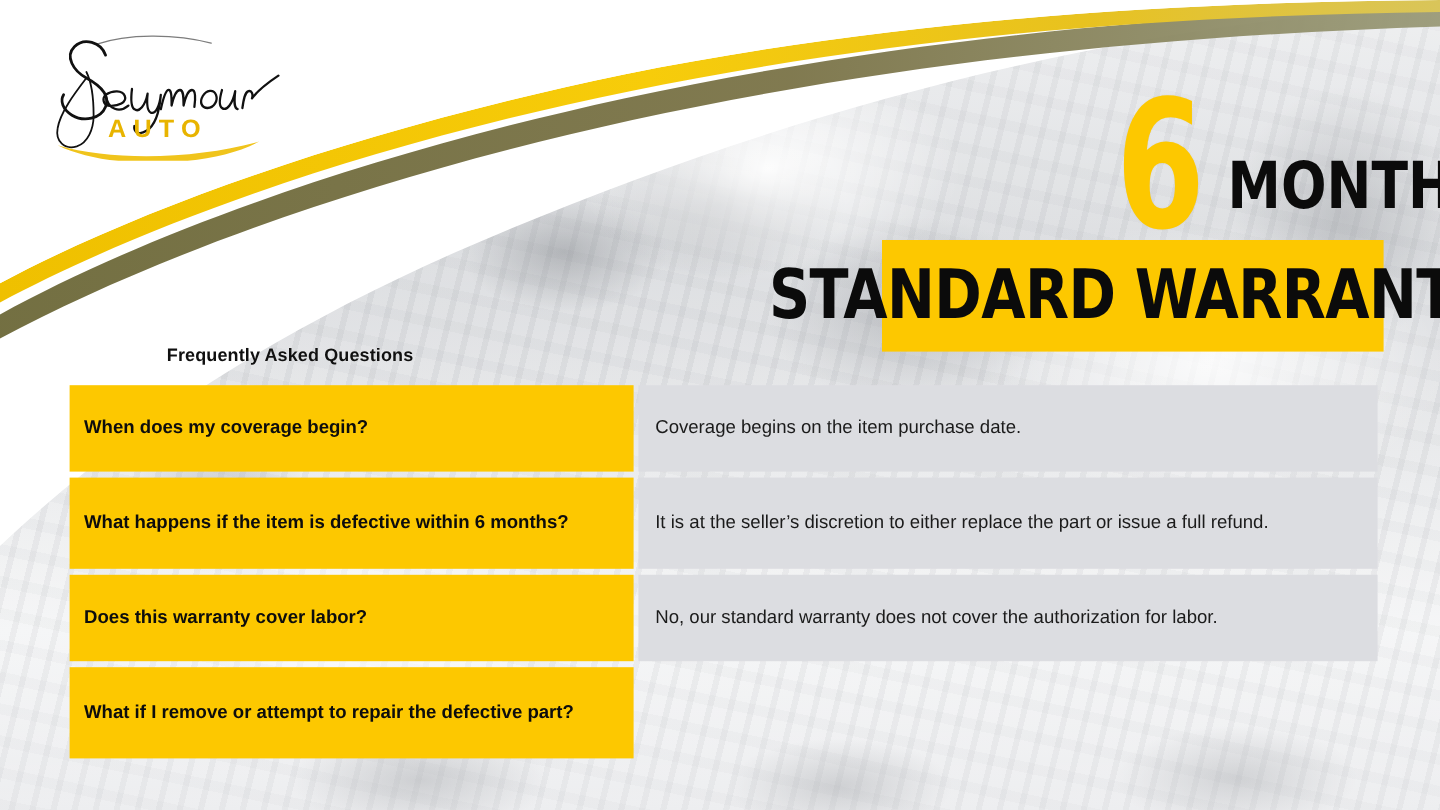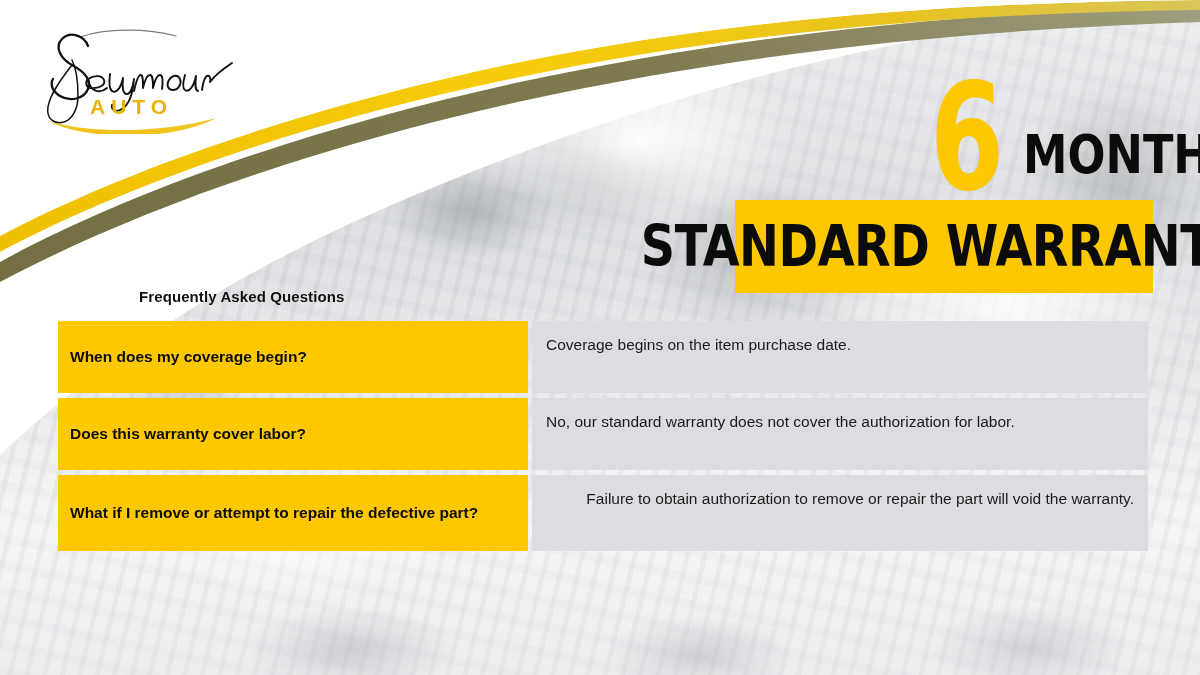--- a/index.html
+++ b/index.html
@@ -130,21 +130,21 @@
     display:flex; align-items:center;
   }
   .faq-a {
     flex:1 1 auto;
     background:#DCDDE1;
     color:#1b1b1b;
     font-size:15.5px;
     font-weight:normal;
     line-height:1.35;
     padding:14px 14px 14px 14px;
-    display:flex; 
+    display:flex; align-items:center;
     text-align:justify;
   }
   .r1 .faq-q, .r1 .faq-a { min-height:72px; }
   .r2 .faq-q, .r2 .faq-a { min-height:76px; }
   .r3 .faq-q, .r3 .faq-a { min-height:72px; }
   .r4 .faq-q, .r4 .faq-a { min-height:76px;text-align:right; }
   .faq-a span { display:block; width:100%; }
 </style>
 </head>
 <body>
@@ -236,33 +236,38 @@
 
     <div class="faq-row r1">
       <div class="faq-q">
         <span>When does my coverage begin?</span>
       </div>
       <div class="faq-a">
         <span>Coverage begins on the item purchase date.</span>
       </div>
     </div>
 
+    <div class="faq-row r2">
+      <div class="faq-q">
+        <span>What happens if the item is defective within 6 months?</span>
+      </div>
+      <div class="faq-a">
+        <span>It is at the seller’s discretion to either replace the part or issue a full refund.</span>
+      </div>
+    </div>
 
     <div class="faq-row r3">
       <div class="faq-q">
         <span>Does this warranty cover labor?</span>
       </div>
       <div class="faq-a">
         <span>No, our standard warranty does not cover the authorization for labor.</span>
       </div>
     </div>
 
     <div class="faq-row r4">
       <div class="faq-q">
         <span>What if I remove or attempt to repair the defective part?</span>
       </div>
-      <div class="faq-a">
-        <span>Failure to obtain authorization to remove or repair the part will void the warranty.</span>
-      </div>
     </div>
 
   </div>
 </div>
 
 </body></html>

